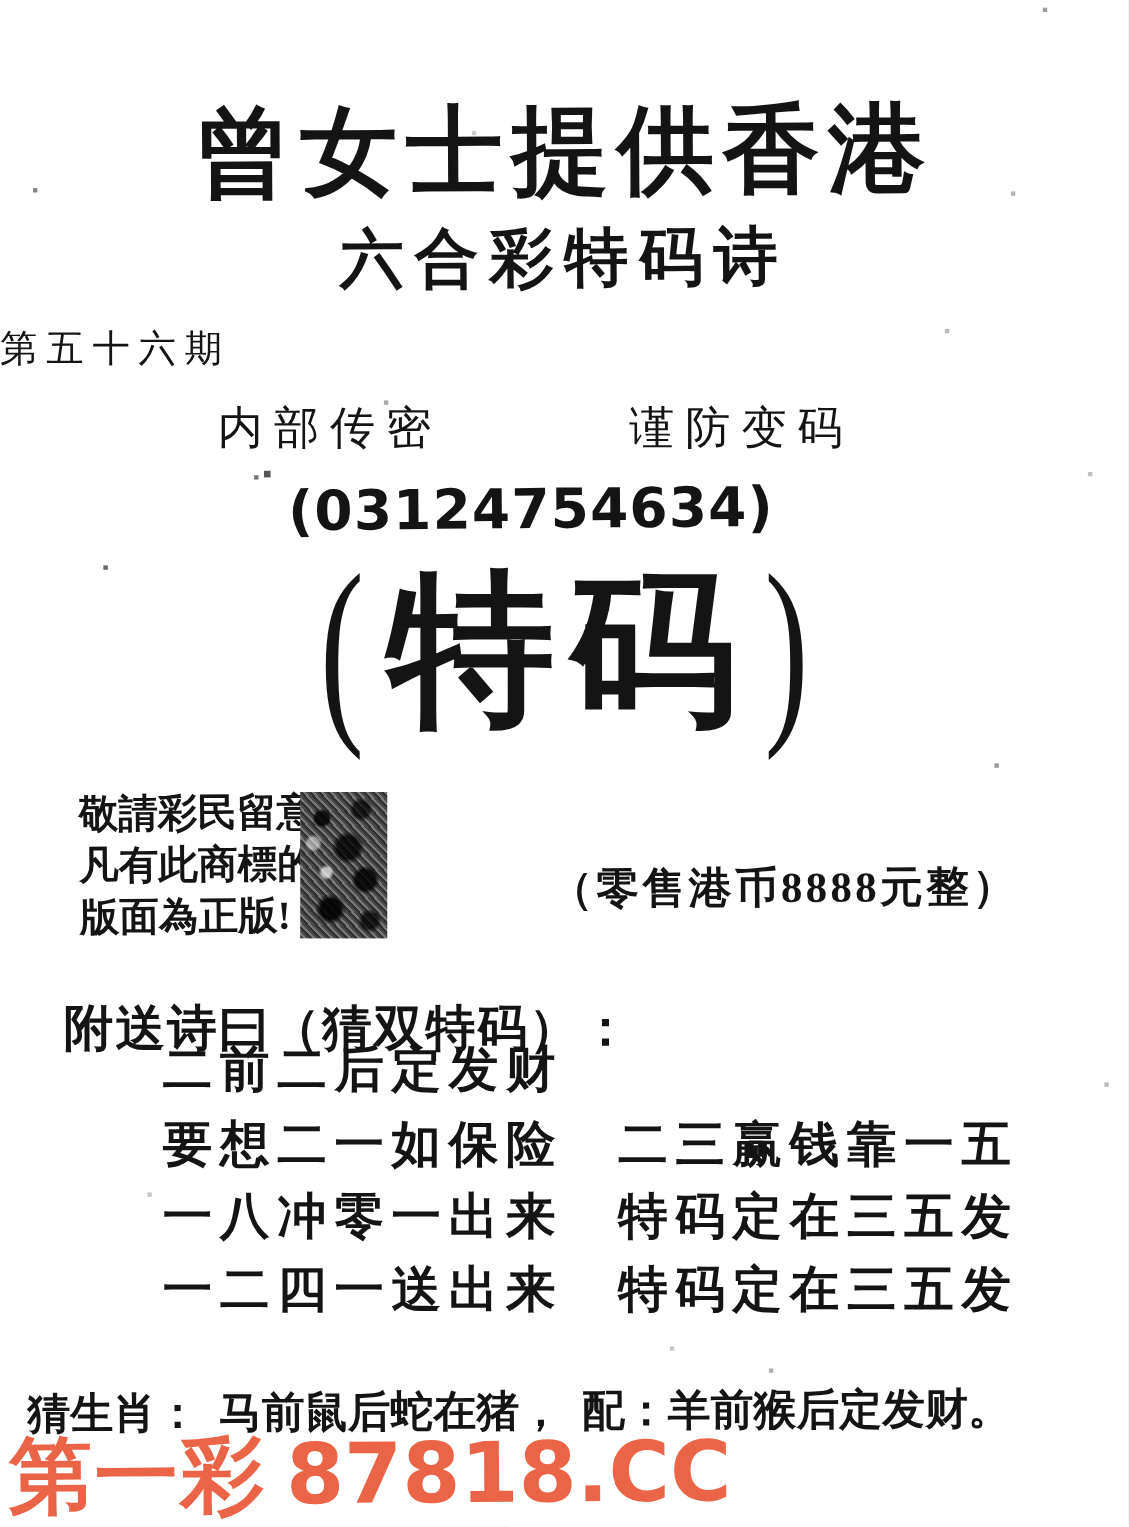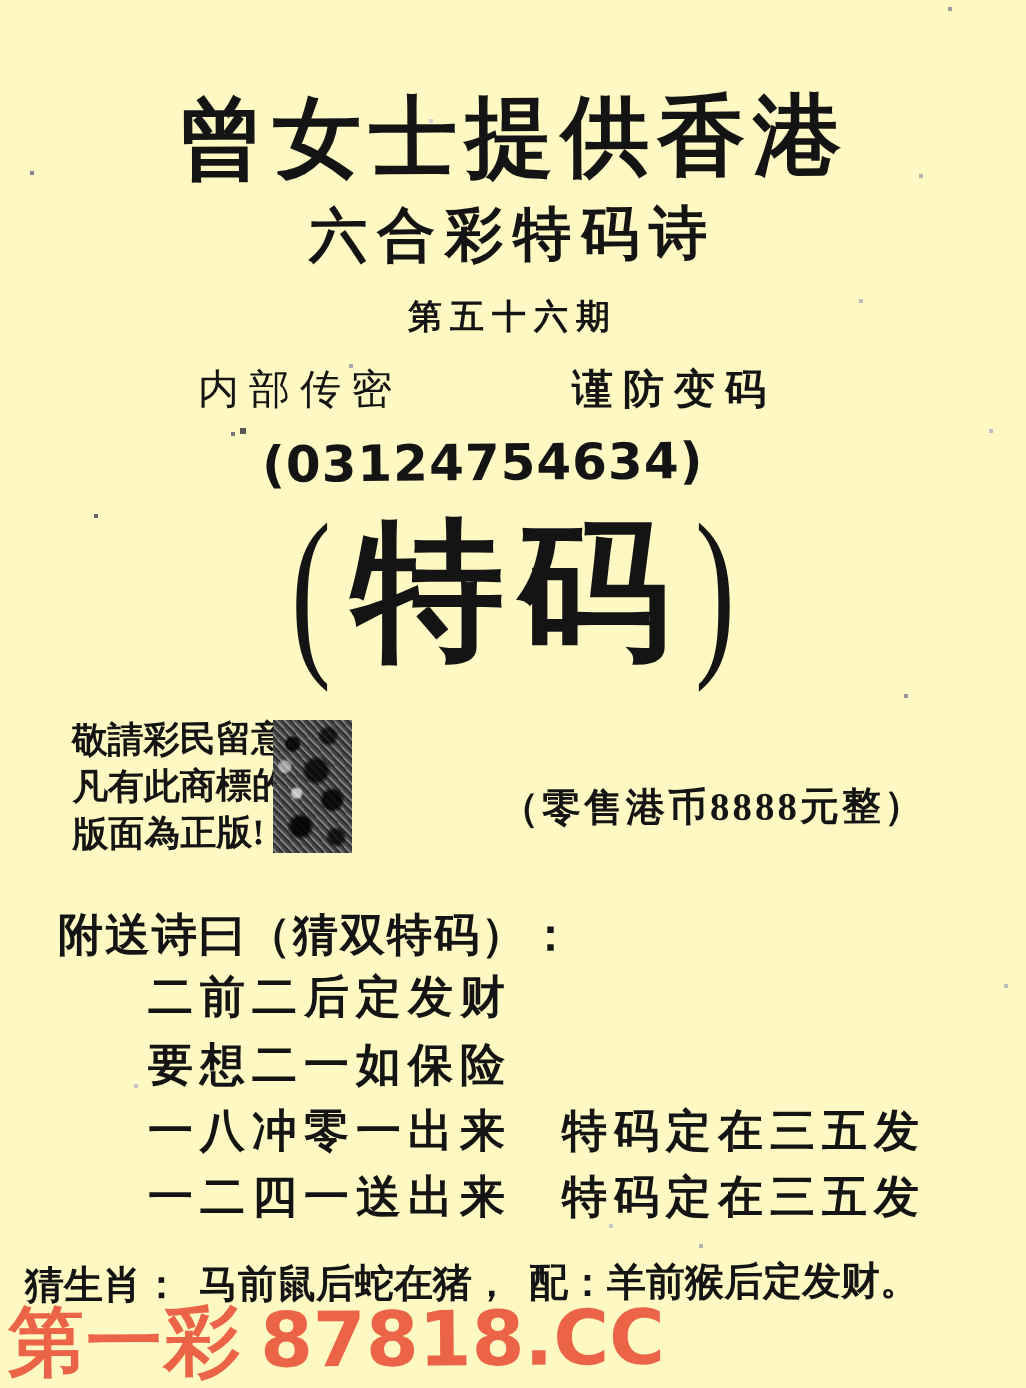--- a/index.html
+++ b/index.html
@@ -1,46 +1,45 @@
 <!DOCTYPE html>
 <html><head>
 <meta charset="utf-8">
 <style>
   html, body { margin: 0; padding: 0; background: #e8e8e8; }
   .page {
     position: relative;
     width: 1026px;
     height: 1388px;
     margin: 0 auto;
-    background: #fef9c3;
+    background: #ffffff;
     overflow: hidden;
     font-family: "Liberation Serif", "DejaVu Serif", serif;
     color: #141414;
   }
   .abs { position: absolute; white-space: nowrap; }
 
   .title {
     top: 78px; left: 0; width: 100%;
     text-align: center;
     font-size: 88px; font-weight: 900; letter-spacing: 8px;
     transform: rotate(-0.3deg);
   }
   .subtitle {
     top: 196px; left: 0; width: 100%;
     text-align: center;
     font-size: 58px; font-weight: 900; letter-spacing: 10px;
     transform: rotate(-0.4deg);
   }
   .issue {
     top: 294px; left: 0; width: 100%;
-    text-align: center;
-    font-size: 34px; font-weight: 700; letter-spacing: 8px;
+    font-size: 34px; font-weight: 400; letter-spacing: 8px;
   }
   .note-left  { top: 362px; left: 198px; font-size: 41px; font-weight: 400; letter-spacing: 10px; }
-  .note-right { top: 362px; left: 572px; font-size: 41px; font-weight: 700; letter-spacing: 10px; }
+  .note-right { top: 362px; left: 572px; font-size: 41px; font-weight: 400; letter-spacing: 10px; }
   .code-number {
     top: 434px; left: 262px;
     font-family: "DejaVu Sans", "Liberation Sans", sans-serif;
     font-size: 50px; font-weight: 700; letter-spacing: 1px;
     transform: rotate(-0.5deg);
   }
 
   .special-heading {
     top: 516px; left: 0; width: 100%;
     display: flex; justify-content: center; align-items: center;
@@ -78,21 +77,21 @@
   .price-line {
     top: 780px; left: 500px;
     font-size: 39px; font-weight: 700; letter-spacing: 3px;
     transform: rotate(-0.3deg);
   }
 
   .poem-intro {
     top: 880px; left: 58px;
     font-size: 45px; font-weight: 900; letter-spacing: 2px; margin-top: 25px;
   }
-  .poem { font-size: 45px; font-weight: 900; letter-spacing: 7px; margin-top: 25px; }
+  .poem { font-size: 45px; font-weight: 900; letter-spacing: 7px; }
   .poem.l { left: 148px; }
   .poem.r { left: 562px; }
   .row0 { top: 942px; }
   .row1 { top: 1010px; }
   .row2 { top: 1076px; text-align: right; }
   .row3 { top: 1142px; }
 
   .zodiac {
     top: 1256px; left: 25px;
     font-size: 39px; font-weight: 900;
@@ -161,20 +160,21 @@
   </div>
 
   <div class="stamp"></div>
 
   <div class="abs price-line">（零售港币8888元整）</div>
 
   <div class="abs poem-intro">附送诗曰（猜双特码）：</div>
 
   <div class="abs poem l row0">二前二后定发财</div>
   <div class="abs poem l row1">要想二一如保险</div>
+  <div class="abs poem r row1">二三赢钱靠一五</div>
   <div class="abs poem l row2">一八冲零一出来</div>
   <div class="abs poem r row2">特码定在三五发</div>
   <div class="abs poem l row3">一二四一送出来</div>
   <div class="abs poem r row3">特码定在三五发</div>
 
   <div class="abs zodiac">
     <span>猜生肖：</span><span>马前鼠后蛇在猪，</span><span>配：羊前猴后定发财。</span>
   </div>
 
   <div class="abs footer-brand">

